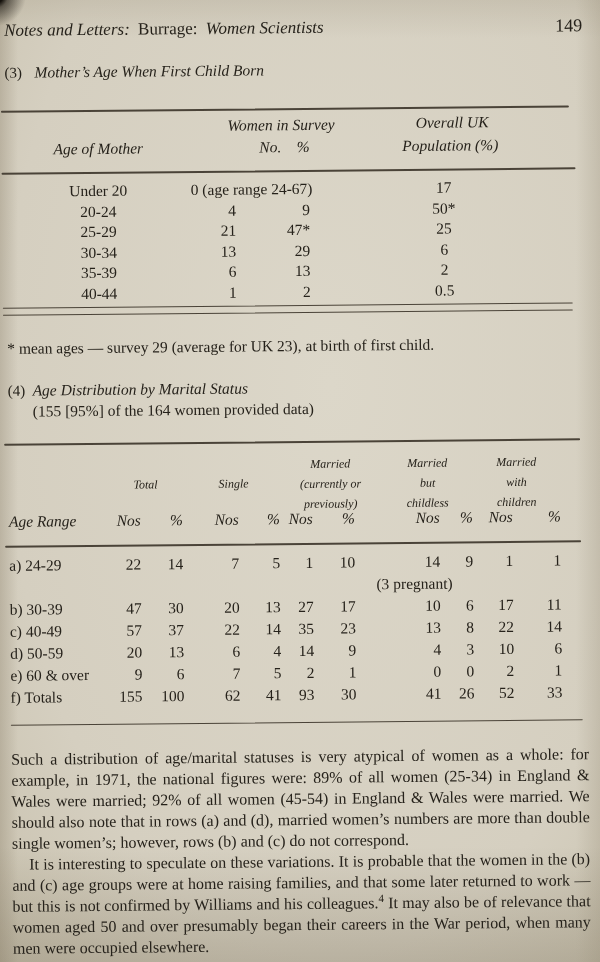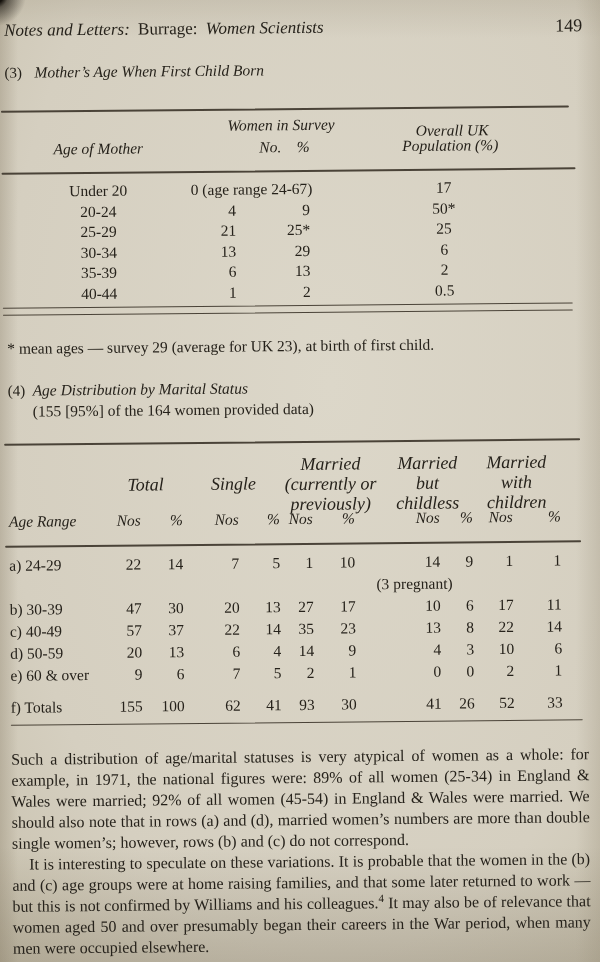--- a/index.html
+++ b/index.html
@@ -48,23 +48,23 @@
     position:absolute;top:510px;left:8px;width:552px;
     display:grid;
     grid-template-columns:100px 32px 42px 56px 41px 33px 42px 85px 33px 40px 48px;
     grid-auto-rows:22px;font-size:15.5px;
   }
   .t2-grid .lbl{grid-column:1;text-align:left;white-space:nowrap;}
   .t2-grid .n{text-align:right;}
   .t2-grid .hdr{font-style:italic;}
   .t2-grid .rspacer{grid-column:1/-1;}
   .t2-grid .note-cell{grid-column:8/10;text-align:center;white-space:nowrap;}
-  .t2-grid .tot{margin-top:10px;}
-
-  .ghead{position:absolute;font-size:18px;font-style:italic;line-height:20px;text-align:center;transform:translateX(-50%);}
+  .t2-grid .tot{}
+
+  .ghead{position:absolute;font-size:12px;font-style:italic;line-height:20px;text-align:center;transform:translateX(-50%);}
   .ghead span{display:block;white-space:nowrap;}
 
   
   .footnote{position:absolute;top:337px;left:8px;font-size:15.5px;}
   .paras{position:absolute;top:746px;left:8px;width:578px;font-size:16px;line-height:21px;text-align:justify;}
   .paras p{margin:0;}
   .paras p.ind{text-indent:17px;}
   sup{font-size:11px;vertical-align:super;line-height:0;}
 </style>
 </head>
@@ -80,41 +80,41 @@
     </div>
     <div style="font-size:18px;">149</div>
   </div>
 
   <div class="abs sec-num" style="top:62px;left:8px;">(3)</div>
   <div class="abs sec-title" style="top:61px;left:38px;">Mother’s Age When First Child Born</div>
 
   <div class="rule" style="top:108px;left:4px;width:568px;"></div>
 
   <div class="abs thead ctr" style="top:116px;left:284px;">Women in Survey</div>
-  <div class="abs thead ctr" style="top:123px;left:455px;">Overall UK</div>
+  <div class="abs thead ctr" style="top:115px;left:455px;">Overall UK</div>
   <div class="abs thead ctr" style="top:138px;left:101px;">Age of Mother</div>
   <div class="abs thead ctr" style="top:138px;left:273px;">No.</div>
   <div class="abs thead ctr" style="top:138px;left:306px;">%</div>
   <div class="abs thead ctr" style="top:138px;left:453px;">Population (%)</div>
 
   <div class="rule" style="top:170px;left:4px;width:574px;"></div>
 
   <div class="t1-grid">
     <div class="age">Under 20</div>
     <div class="span2">0 (age range 24-67)</div>
     <div class="uk">17</div>
 
     <div class="age">20-24</div>
     <div class="num">4</div>
     <div class="num">9</div>
     <div class="uk">50*</div>
 
     <div class="age">25-29</div>
     <div class="num">21</div>
-    <div class="num">25*</div>
+    <div class="num">47*</div>
     <div class="uk">25</div>
 
     <div class="age">30-34</div>
     <div class="num">13</div>
     <div class="num">29</div>
     <div class="uk">6</div>
 
     <div class="age">35-39</div>
     <div class="num">6</div>
     <div class="num">13</div>

